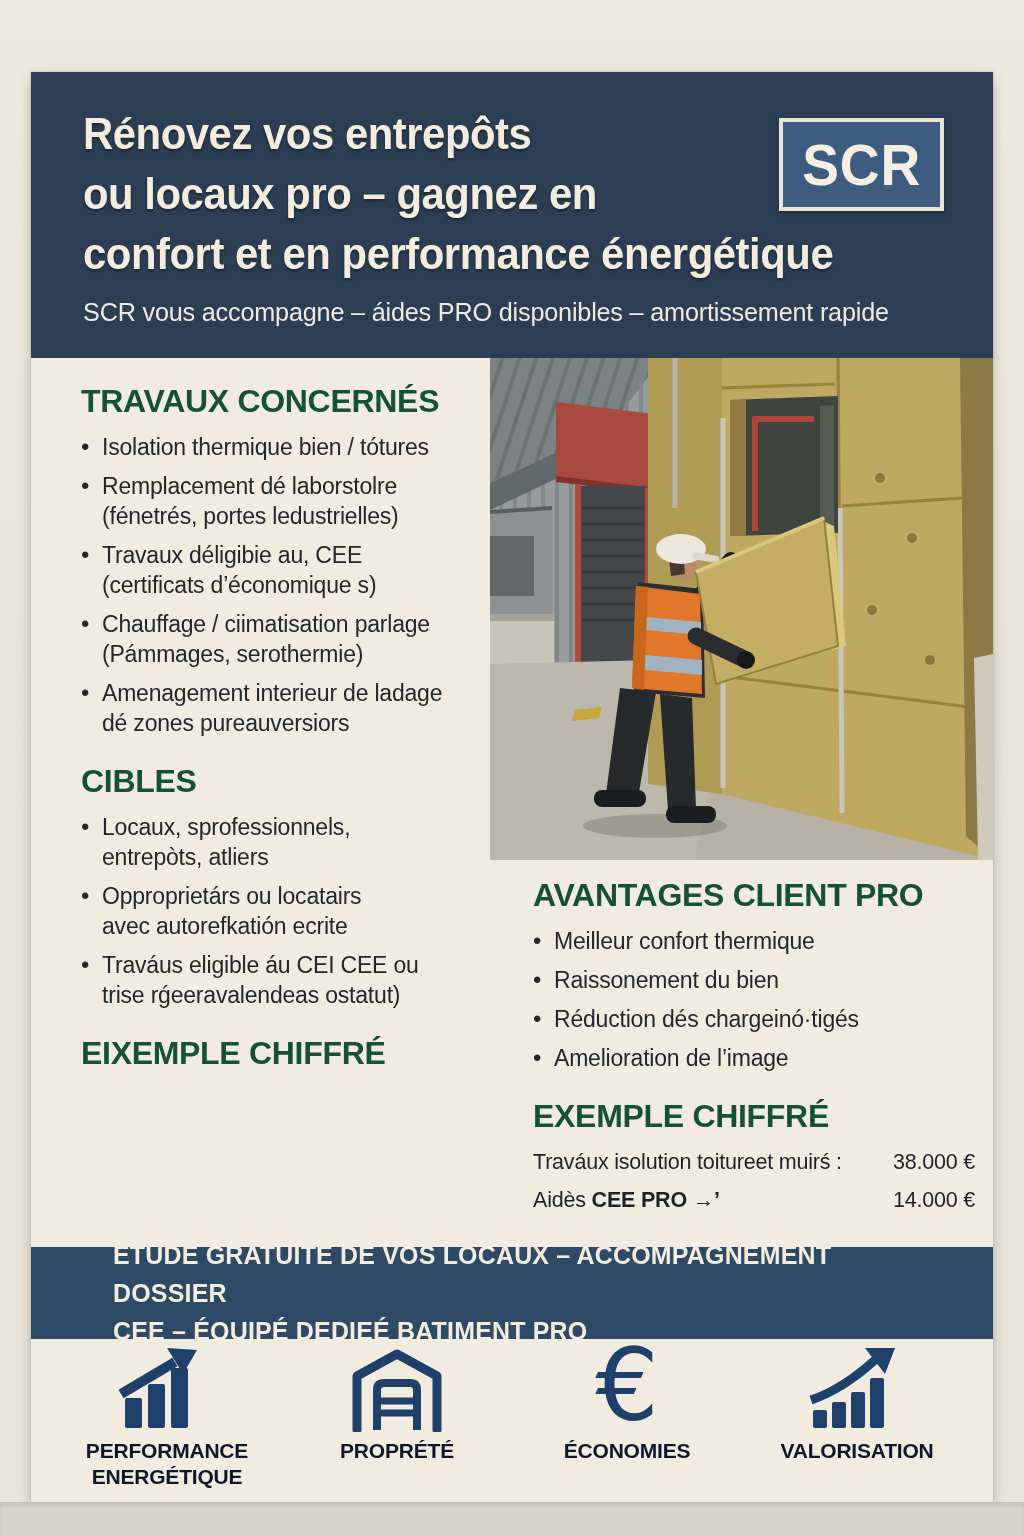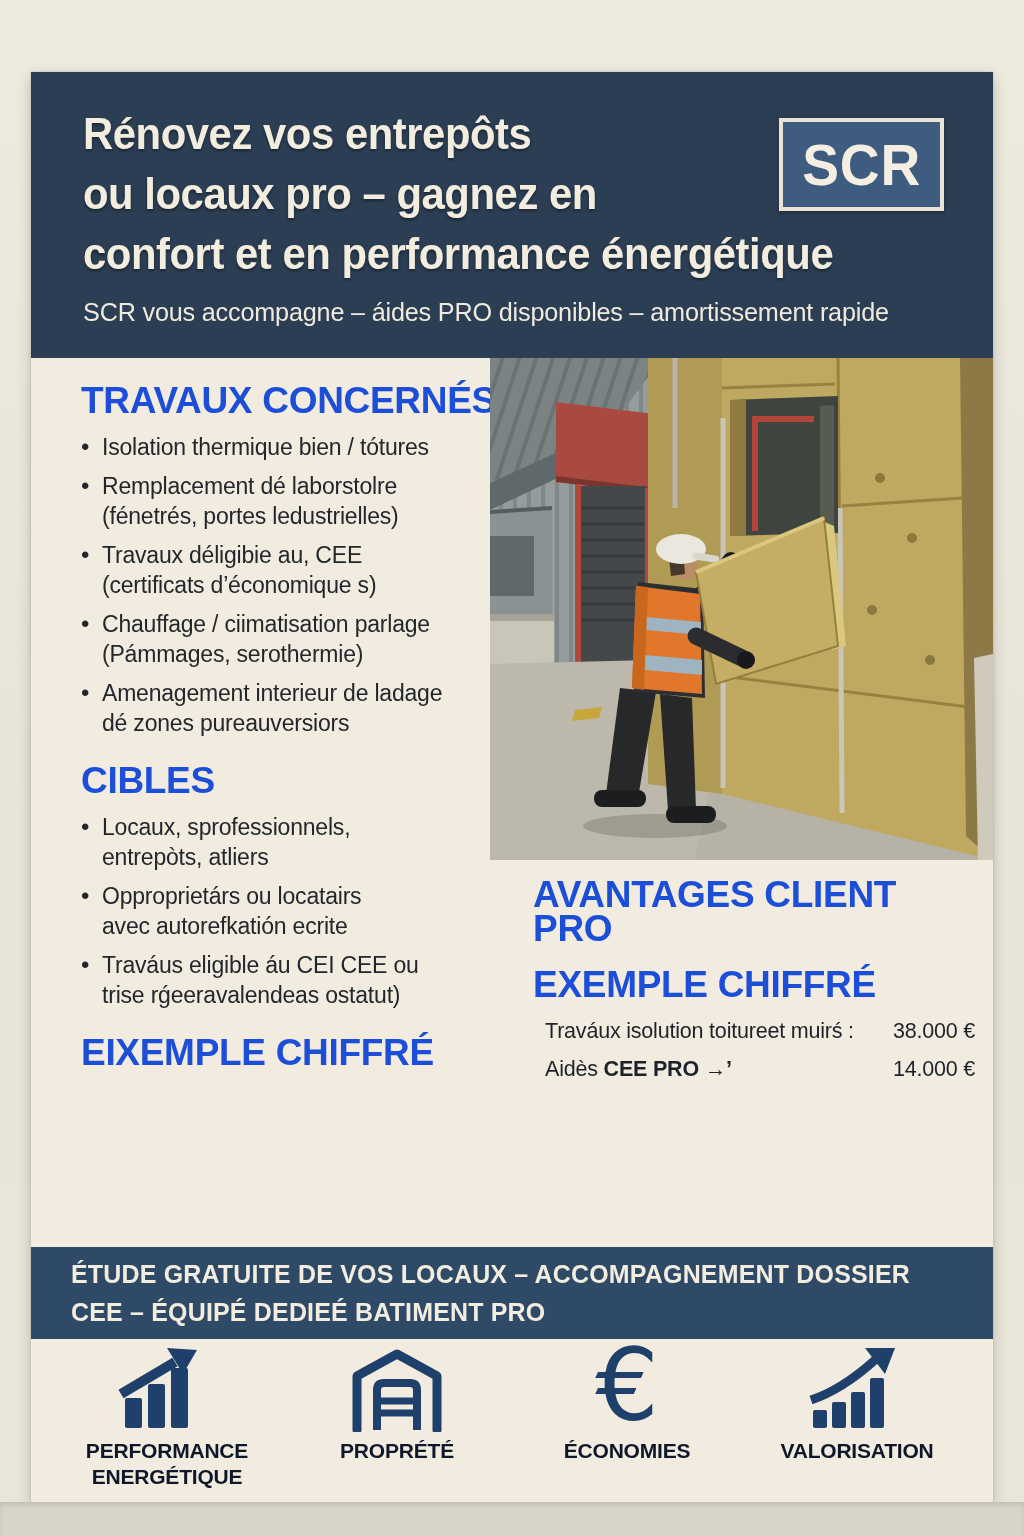--- a/index.html
+++ b/index.html
@@ -19,39 +19,39 @@
   .subtitle{position:absolute;left:52px;top:224px;margin:0;width:940px;font-size:26px;line-height:32px;
     letter-spacing:-.2px;transform:scaleX(.97);transform-origin:0 0;color:#f0ebdf;}
   .logo{position:absolute;right:49px;top:46px;width:165px;height:93px;box-sizing:border-box;
     background:#3e5c80;border:4px solid #e9e4d6;display:flex;align-items:center;justify-content:center;
     box-shadow:0 2px 4px rgba(0,0,0,.3);}
   .logo span{font-size:58px;font-weight:bold;letter-spacing:1px;color:#f4efe2;transform:scaleX(.95);}
 
   
   .col-left{position:absolute;left:50px;top:312px;width:416px;color:#23272c;}
   .col-right{position:absolute;left:502px;top:806px;width:442px;color:#23272c;}
-  h2.sec{margin:0 0 14px;font-size:37px;line-height:34px;font-weight:bold;color:#1d4ed8;letter-spacing:-.3px;}
+  h2.sec{margin:0 0 14px;font-size:32px;line-height:34px;font-weight:bold;color:#14532d;letter-spacing:-.3px;}
   .blist{list-style:none;margin:0 0 26px;padding:0;font-size:23px;line-height:30px;letter-spacing:-.2px;}
   .blist li{display:flex;margin-bottom:9px;}
   .blist li::before{content:"\2022";flex:0 0 21px;font-size:24px;}
   .intro{margin:0 0 10px 21px;font-size:23px;line-height:30px;letter-spacing:-.2px;}
   .gap{margin-top:30px;}
 
   .row{display:flex;justify-content:space-between;align-items:baseline;font-size:21.5px;line-height:30px;
     margin-top:8px;letter-spacing:-.2px;white-space:nowrap;color:#1d222a;}
   .row .lbl b{font-weight:bold;}
-  .rows{margin-top:10px;margin-left:12px;}
+  .rows{margin-top:10px;}
 
   
   .photo{position:absolute;left:459px;top:286px;width:503px;height:502px;margin:0;overflow:hidden;}
   .photo svg{display:block;}
 
   
   .cta{position:absolute;left:0;top:1175px;width:962px;height:92px;background:#2e4a66;color:#f2eddf;
-    display:flex;align-items:center;box-sizing:border-box;padding:0 40px;}
+    display:flex;align-items:center;box-sizing:border-box;padding:0 82px;}
   .cta p{margin:0;font-size:26px;font-weight:bold;line-height:38px;letter-spacing:.2px;
     transform:scaleX(.96);transform-origin:0 0;width:940px;}
 
   
   .foot{position:absolute;left:0;top:1272px;width:962px;height:158px;display:flex;
     justify-content:space-between;padding:0 30px;box-sizing:border-box;}
   .fitem{width:212px;display:flex;flex-direction:column;align-items:center;}
   .ficon{height:88px;display:flex;align-items:flex-end;justify-content:center;color:#1e406b;}
   .flabel{margin-top:6px;font-size:21px;font-weight:bold;color:#0f172a;text-align:center;
     line-height:26px;letter-spacing:-.2px;}
@@ -208,20 +208,34 @@
         <polygon points="330,162 344,168 356,288 342,292" fill="#d9c87e"></polygon>
         <polygon points="206,214 334,160 348,288 226,326" fill="#c5ae63" stroke="#94803e" stroke-width="2"></polygon>
         <line x1="206" y1="214" x2="334" y2="160" stroke="#d9c87e" stroke-width="4"></line>
         <path d="M206 278 L252 300" stroke="#2a2c2f" stroke-width="17" stroke-linecap="round" fill="none"></path>
         <circle cx="256" cy="302" r="9" fill="#17191b"></circle>
       </svg>
     </figure>
 
     <section class="col-right">
       <h2 class="sec">AVANTAGES CLIENT PRO</h2>
+      <ul class="blist">
+        <li>
+            <span>Meilleur confort thermique</span>
+          </li>
+        <li>
+            <span>Raissonement du bien</span>
+          </li>
+        <li>
+            <span>Réduction dés chargeinó·tigés</span>
+          </li>
+        <li>
+            <span>Amelioration de l’image</span>
+          </li>
+      </ul>
 
       <h2 class="sec" style="margin-top:22px">EXEMPLE CHIFFRÉ</h2>
       <div class="rows">
         <div class="row">
           <span class="lbl"><span>Traváux isolution toitureet muirś :</span><b></b></span>
           <span class="val">38.000 €</span>
         </div>
         <div class="row">
           <span class="lbl"><span>Aidès </span><b>CEE PRO →’</b></span>
           <span class="val">14.000 €</span>

